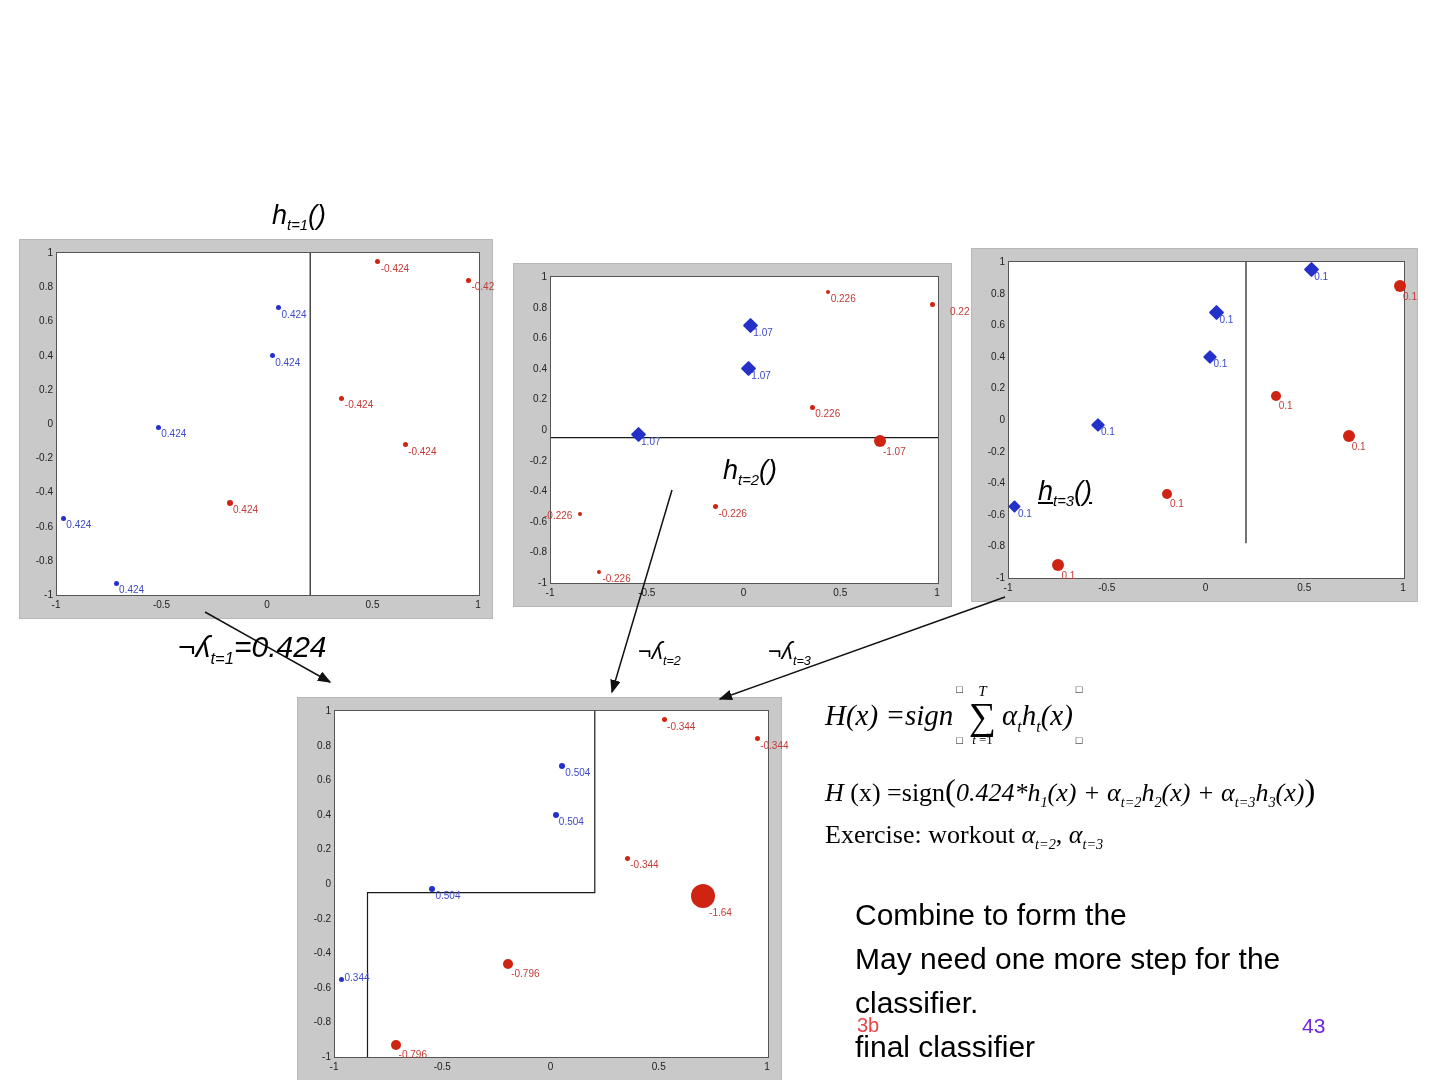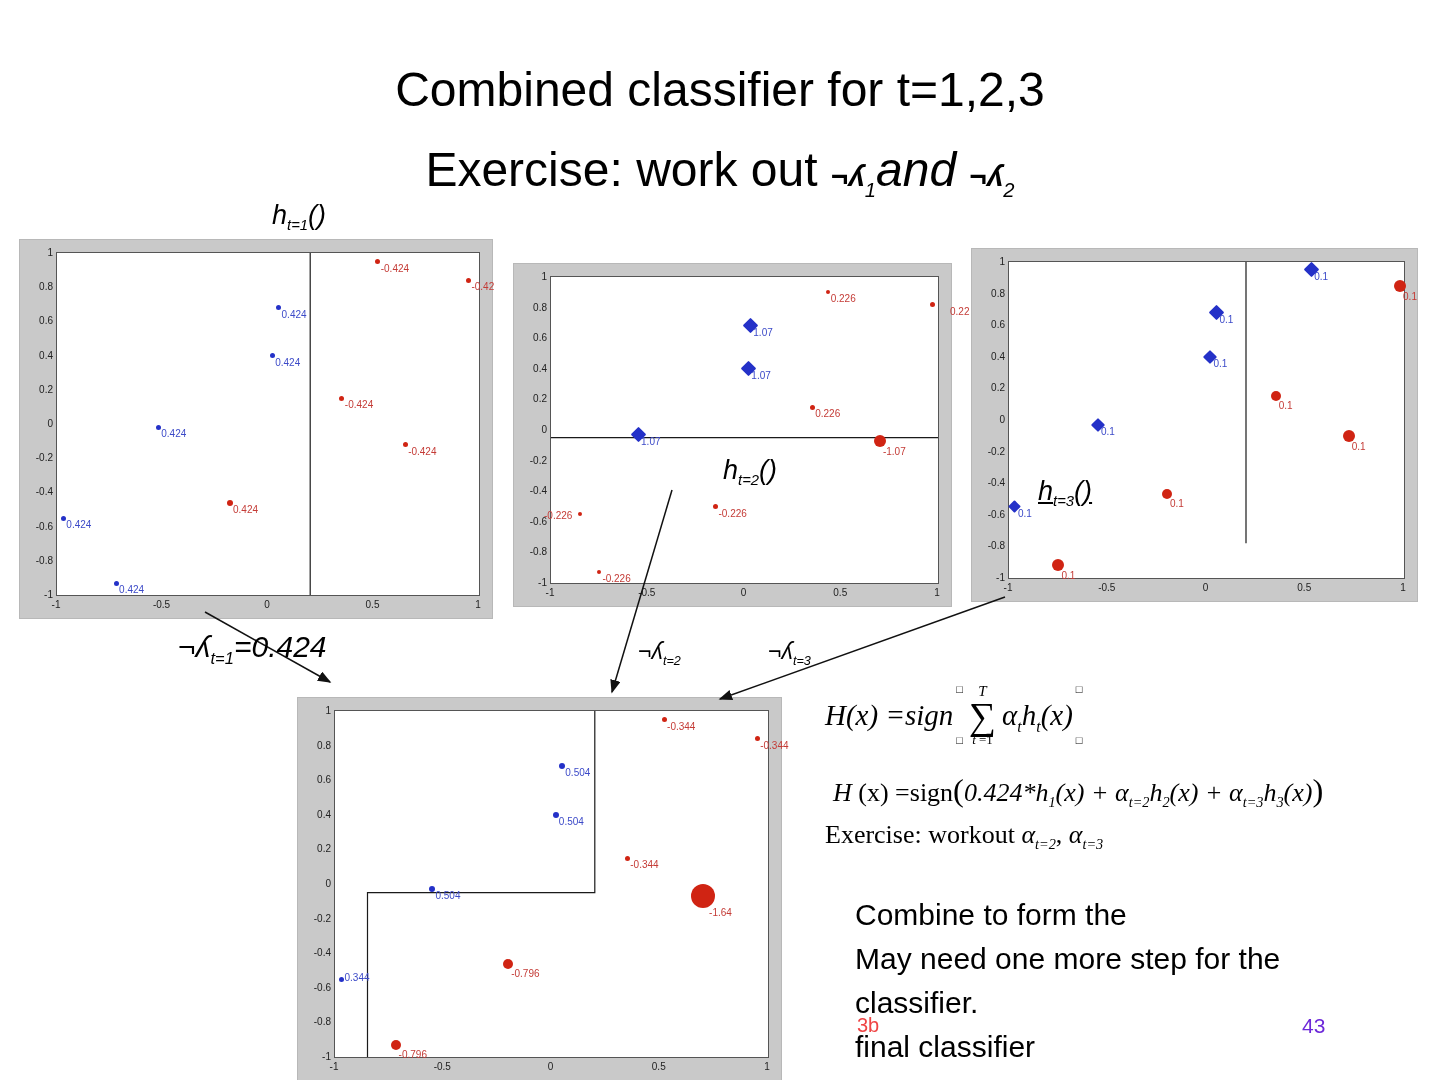--- a/index.html
+++ b/index.html
@@ -49,36 +49,34 @@
   #arrows{position:absolute;left:0;top:0;z-index:4;pointer-events:none;}
 
   
   .eq{position:absolute;font-family:"Liberation Serif", serif;color:#000;}
   #eq1{left:825px;top:684px;font-size:29px;display:flex;align-items:center;gap:3px;}
   .sumstack{display:flex;flex-direction:column;align-items:center;line-height:1;margin:0 3px;}
   .sum-top{font-size:15px;font-style:italic;}
   .sum-sigma{font-size:38px;line-height:0.9;}
   .sum-bot{font-size:13px;}
   .boxcol{display:flex;flex-direction:column;justify-content:space-between;height:62px;font-size:11px;line-height:1;}
-  #eq2{left:825px;top:772px;font-size:26px;white-space:nowrap;margin-left:8px;}
+  #eq2{left:825px;top:772px;font-size:26px;white-space:nowrap;}
   .paren{font-size:1.25em;}
   #eq3{left:825px;top:820px;font-size:26px;font-family:Liberation Serif, serif;}
 
   
   #notes{position:absolute;left:855px;top:893px;font-size:30px;line-height:44px;z-index:2;}
   #footer-3b{position:absolute;left:857px;top:1014px;font-size:20px;color:#ef4444;z-index:1;}
   #page-num{position:absolute;left:1302px;top:1014px;font-size:21px;color:#6d28d9;}
 </style>
 </head>
 <body>
 
 <div class="slide">
 
-  <div class="title1">Combined classifier for t=1,2,3</div>
-  <div class="title2"><span>Exercise: work out </span><span class="alpha">¬ʎ</span><sub class="alpha-sub">1</sub><span class="it">and </span><span class="alpha">¬ʎ</span><sub class="alpha-sub">2</sub></div>
 
   <div class="hlabel" id="hlabel1"><span class="it">h</span><sub class="it-sub">t=1</sub><span class="it">()</span></div>
   <div class="hlabel" id="hlabel2"><span class="it">h</span><sub class="it-sub">t=2</sub><span class="it">()</span></div>
   <div class="hlabel" id="hlabel3"><span class="it">h</span><sub class="it-sub">t=3</sub><span class="it">()</span></div>
 
   <div class="figure" id="fig1" style="background: rgb(201, 201, 201);">
     <div class="plot">
         <svg class="boundary" width="422" height="342">
           <polyline points="253.2,0.0 253.2,342.0" fill="none" stroke="#1a1a1a" stroke-width="1.2"></polyline>
         </svg>

